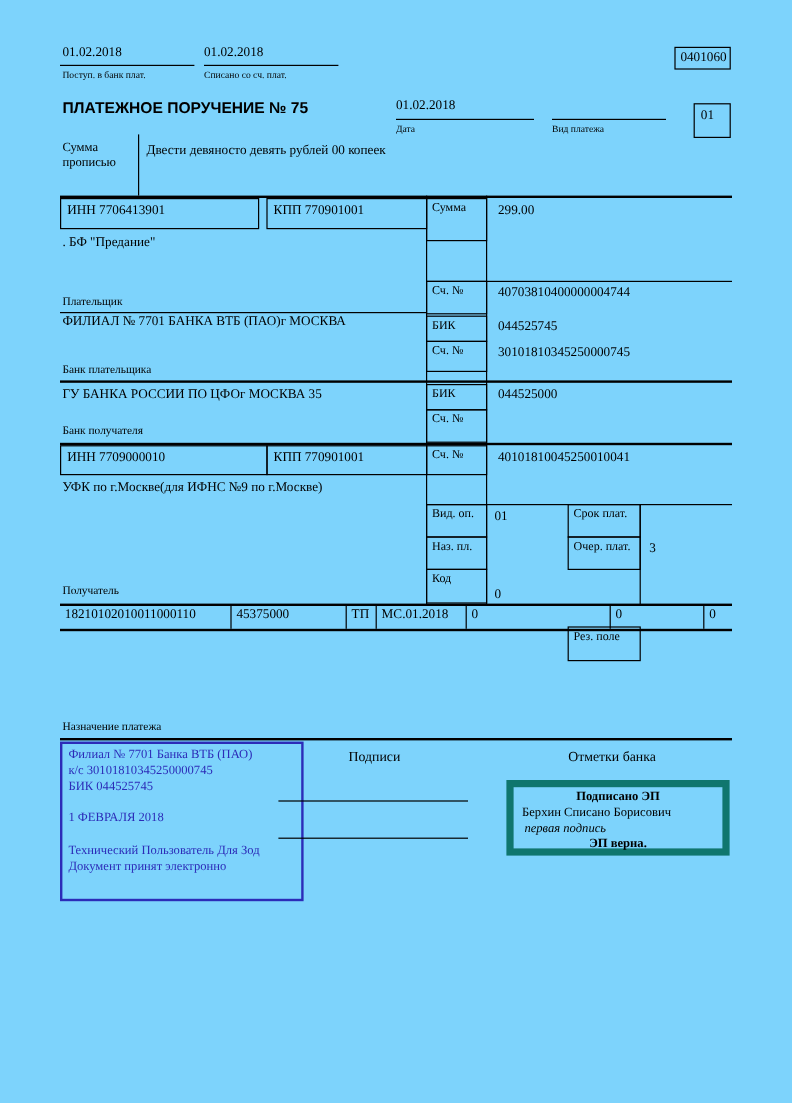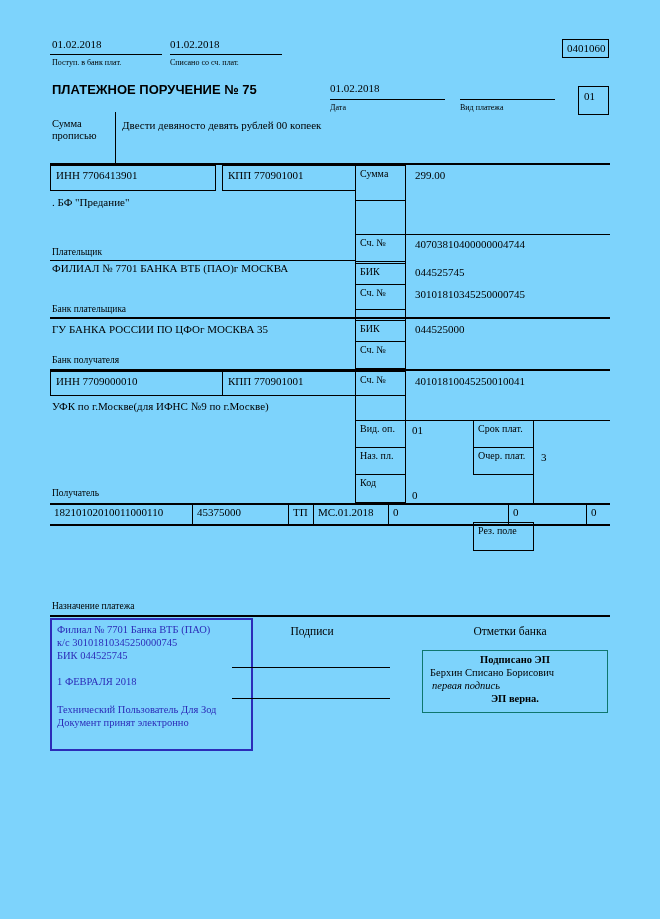--- a/index.html
+++ b/index.html
@@ -16,21 +16,21 @@
   .labcell{position:absolute;border:1px solid #000;box-sizing:border-box;
         font-size:10px;padding:2px 0 0 4px;line-height:1.1;}
   .title{font-family:"Liberation Sans","DejaVu Sans",sans-serif;font-weight:bold;font-size:13px;}
   .wrap{white-space:normal;}
   .taxrow{position:absolute;left:50px;top:505px;width:560px;height:19px;display:flex;}
   .taxrow>div{box-sizing:border-box;font-size:11px;padding:1px 0 0 4px;overflow:hidden;white-space:nowrap;}
   .taxrow>div+div{border-left:1px solid #000;}
   .bluebox{position:absolute;left:50px;top:618px;width:203px;height:133px;box-sizing:border-box;
            border:2px solid #2c2cb8;color:#2c2cb8;font-size:10.5px;line-height:1.25;padding:3px 5px;}
   .stamp{position:absolute;left:422px;top:650px;width:186px;height:63px;box-sizing:border-box;
-         border:1px solid #0f766e;font-size:10.5px;line-height:1.25;padding-top:2px;}
+         border:6px solid #0f766e;font-size:10.5px;line-height:1.25;padding-top:2px;}
 </style>
 </head>
 <body>
 
 <div class="sheet">
 
   <div class="t" style="left:52px;top:38px;">01.02.2018</div>
   <div class="hl" style="left:50px;top:54px;width:112px;"></div>
   <div class="t small" style="left:52px;top:58px;">Поступ. в банк плат.</div>
 

